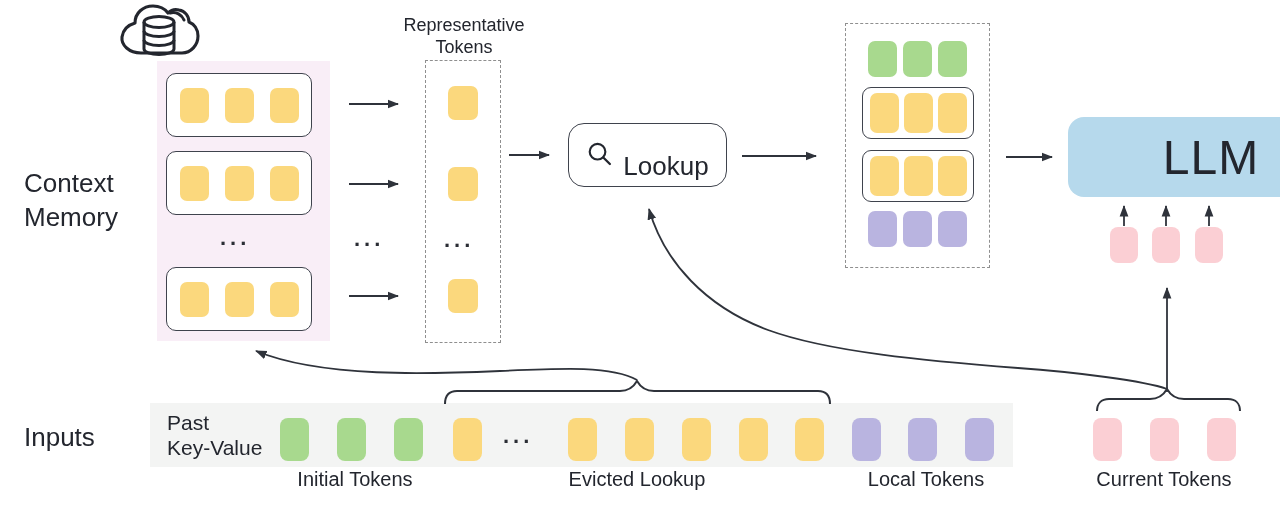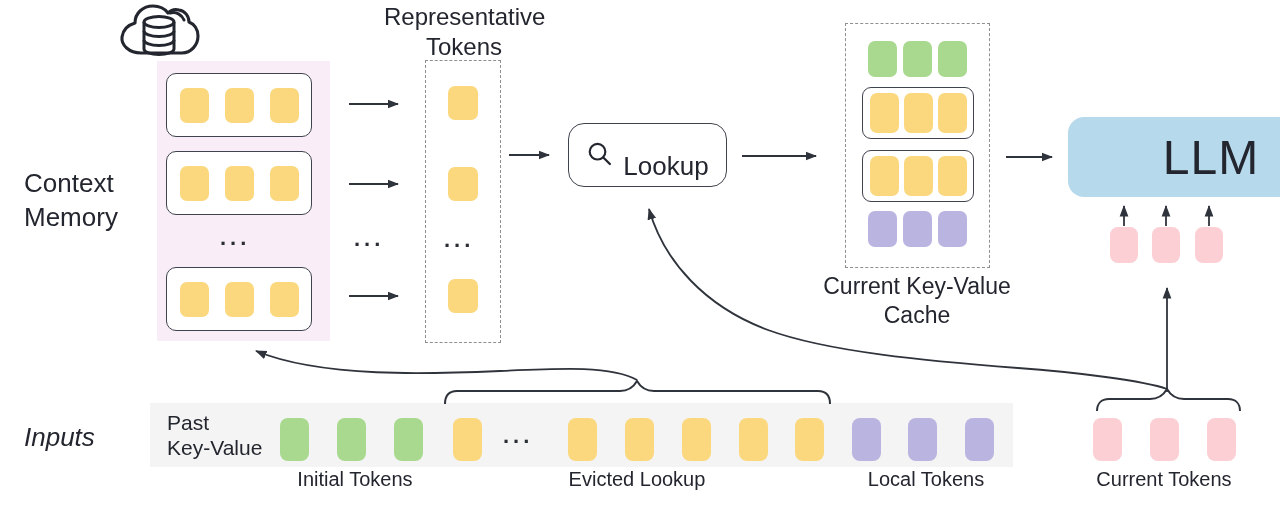--- a/index.html
+++ b/index.html
@@ -40,34 +40,34 @@
     border-radius:16px;display:flex;align-items:center;justify-content:center;gap:9px;box-sizing:border-box;}
   .lookup-label{font-size:26px;margin-top:23px;}
   
   .llm{left:1068px;top:117px;width:200px;height:80px;background:var(--llm-blue,#b5d9ec);border-radius:16px;
     display:flex;align-items:center;justify-content:center;padding-left:43px;}
   .llm-label{font-size:48px;color:#23262e;letter-spacing:1px;}
   
   .strip{left:150px;top:403px;width:863px;height:64px;background:var(--input-strip-gray,#f3f4f3);}
   .bigside{font-size:26px;line-height:1.32;}
   .head-lbl{font-size:23px;}
-  .two-line{font-size:24px;line-height:1.24;}
+  .two-line{font-size:18px;line-height:1.24;margin-top:12px;}
   .group-lbl{font-size:20px;}
   .pastkv{font-size:21px;line-height:1.2;}
   svg.overlay{position:absolute;left:0;top:0;z-index:4;pointer-events:none;}
   .stroke{stroke:var(--arrow-dark,#2f333b);fill:none;}
 </style>
 </head>
 <body>
 
 <div id="stage">
 
   <div class="abs lbl bigside" style="left:24px;top:166px;">Context
 Memory</div>
-  <div class="abs lbl bigside" style="left:24px;top:420px;font-style:italic;">Inputs</div>
+  <div class="abs lbl bigside" style="left:24px;top:420px;">Inputs</div>
 
   <div class="abs lbl two-line center" style="left:384px;top:2px;width:160px;">Representative
 Tokens</div>
 
   <div class="abs memory-panel">
     <div class="abs mem-unit" style="top:12px;">
       <span class="tok tok-y t-mem"></span>
       <span class="tok tok-y t-mem"></span>
       <span class="tok tok-y t-mem"></span>
     </div>
@@ -116,22 +116,20 @@
       <span class="tok tok-y t-cacheu"></span>
       <span class="tok tok-y t-cacheu"></span>
       <span class="tok tok-y t-cacheu"></span>
     </div>
     <div class="abs row3" style="left:22px;top:187px;">
       <span class="tok tok-p t-cache"></span>
       <span class="tok tok-p t-cache"></span>
       <span class="tok tok-p t-cache"></span>
     </div>
   </div>
-  <div class="abs lbl head-lbl center" style="left:822px;top:272px;width:190px;white-space:pre-line;line-height:1.27;">Current Key-Value
-Cache</div>
 
   <div class="abs llm">
     <span class="llm-label">LLM</span>
   </div>
   <span class="abs tok tok-pk t-llm" style="left:1110px;top:227px;"></span>
   <span class="abs tok tok-pk t-llm" style="left:1152px;top:227px;"></span>
   <span class="abs tok tok-pk t-llm" style="left:1195px;top:227px;"></span>
 
   <div class="abs strip"></div>
   <div class="abs lbl pastkv" style="left:167px;top:410px;">Past

